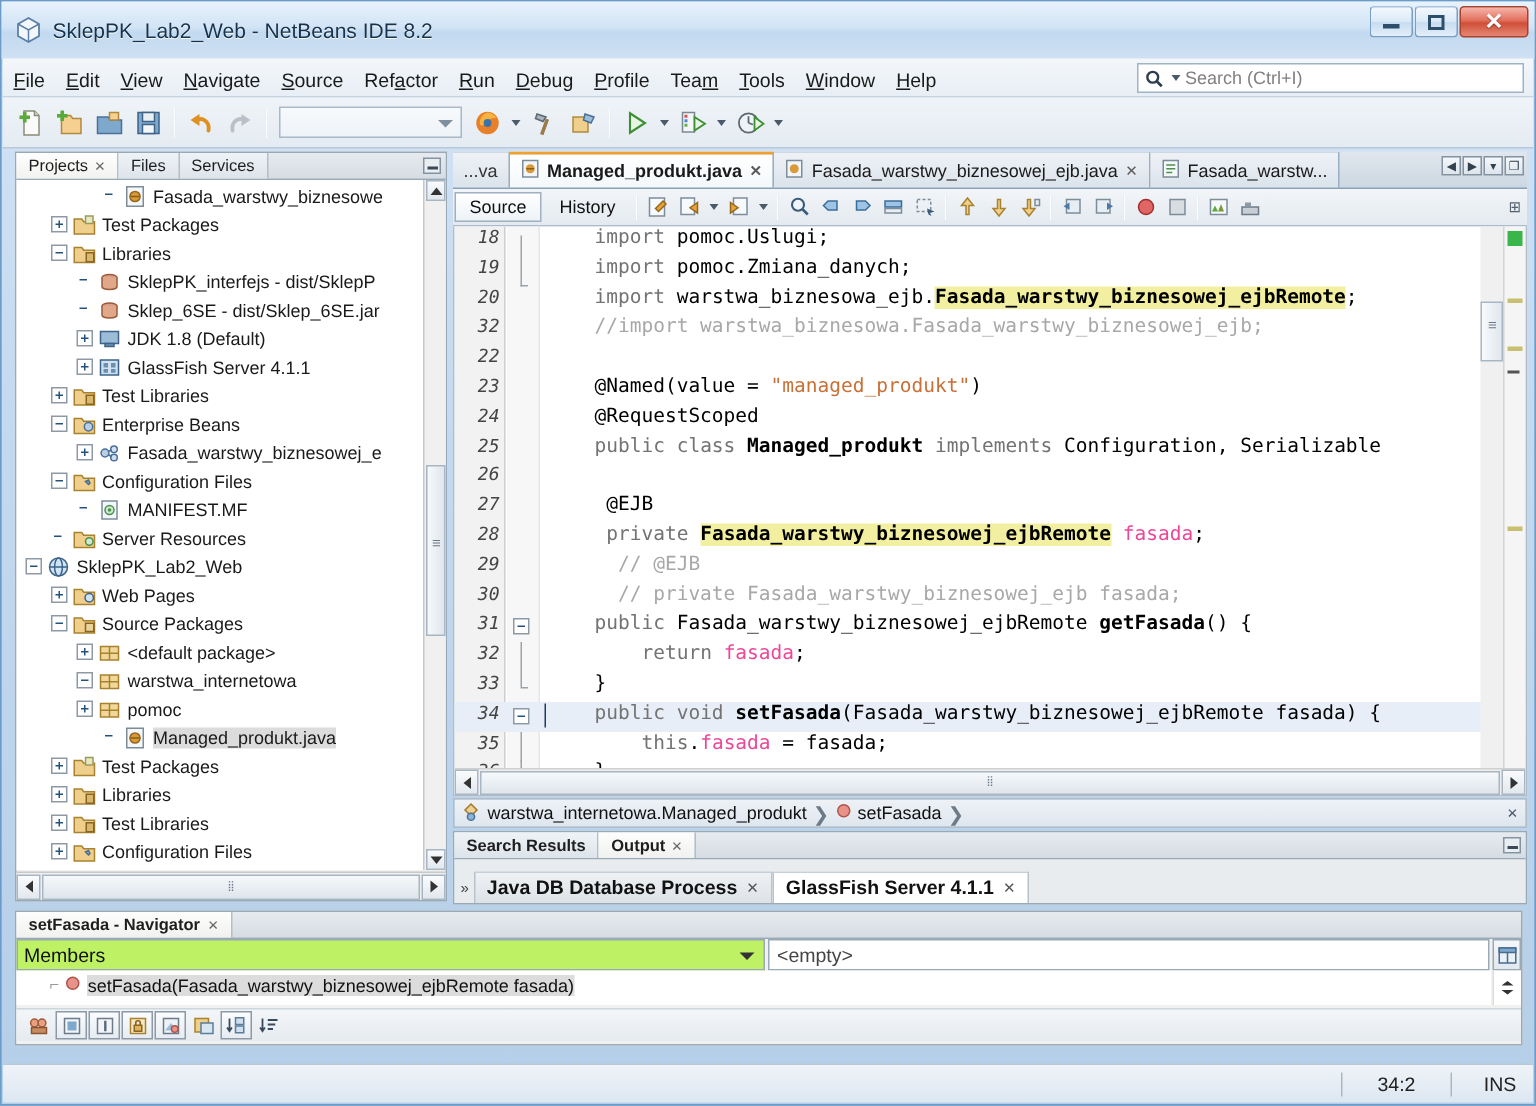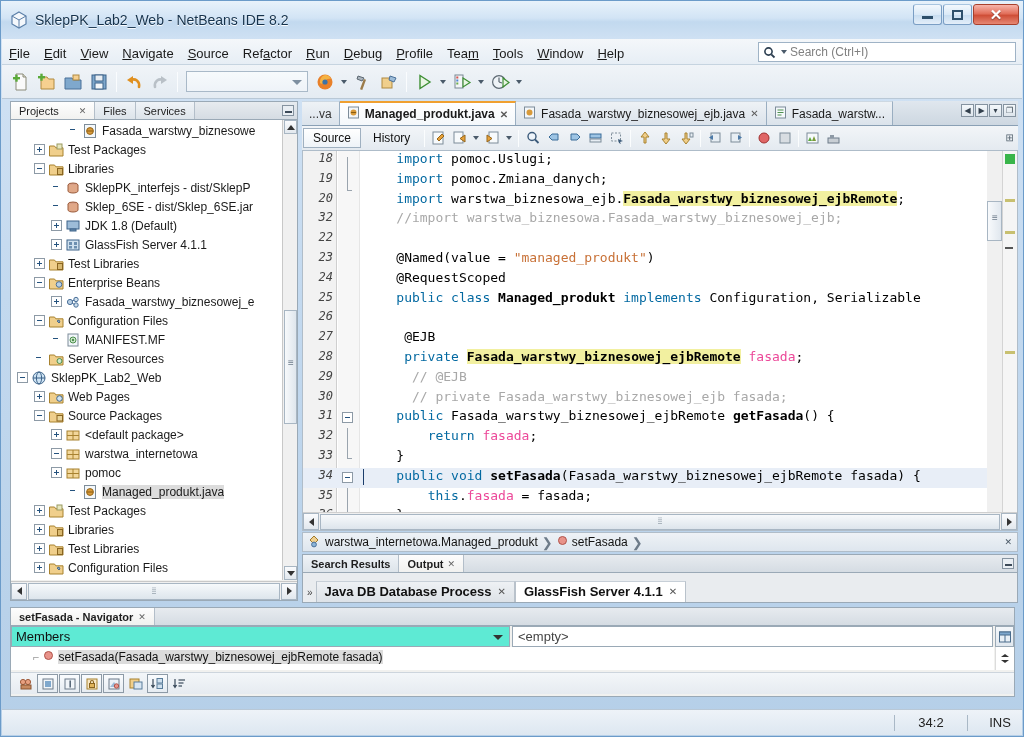--- a/index.html
+++ b/index.html
@@ -105,21 +105,21 @@
     position: absolute; left: 8px; top: 2px; width: 288px; height: 500px;
     background: #f0f0ee; border: 1px solid #9aa9b6;
   }
   .tabstrip {
     height: 18px; background: linear-gradient(to bottom,#e7ebef,#d5dce3);
     display: flex; align-items: stretch; border-bottom: 1px solid #9aa9b6;
     position: relative;
   }
   .etab {
     padding: 1px 8px 0 8px; font-size: 11px; color: #1e1e1e;
-    display: flex; align-items: center; gap: 20px;
+    display: flex; align-items: center; gap: 4px;
     border-right: 1px solid #b3bec9;
     background: linear-gradient(to bottom,#eff3f7,#dde4ea);
   }
   .etab.active {
     background: linear-gradient(to bottom,#fefefe,#f2f2f0);
     font-weight: normal;
   }
   .etab .x { font-size: 9px; color: #666; }
   .tabstrip .minimize {
     position: absolute; right: 3px; top: 3px; width: 12px; height: 11px;
@@ -261,21 +261,21 @@
   .cl { height: 19.8px; position: relative; white-space: pre; }
   .cl .lnum {
     position: absolute; left: 0; width: 30px; text-align: right;
     color: #444; font-size: 12px; font-family: "DejaVu Sans Mono", monospace; font-style: italic;
   }
   .cl .code { position: absolute; left: 62px; top: 0; }
   .cl.cursorline { background: #e8eef7; }
   .cl.cursorline .code:before {
     content: ""; position: absolute; left: -2px; top: 1px; width: 1px; height: 16px; background: #1b3d6b;
   }
-  .kw { color: #0369a1; margin-top: 30px; }
+  .kw { color: #737373; margin-top: 30px; }
   .bold { font-weight: bold; color: #000; }
   .str { color: #c87137; }
   .cmt { color: #a8a8a8; }
   .fld { color: #ec4899; }
   .hl { background: #f2f0a0; }
   .plain { color: #000; }
   .foldmark {
     position: absolute; left: 39px; top: 4px;
     width: 11px; height: 11px; border: 1px solid #8d9aa6; background: #fff;
   }
@@ -374,21 +374,21 @@
   .nav-tab {
     padding: 1px 8px 0 8px; font-size: 11px; font-weight: bold; color: #1e1e1e;
     display: flex; align-items: center; gap: 5px;
     background: linear-gradient(to bottom,#fdfdfd,#f1f1ef);
     border-right: 1px solid #b3bec9;
   }
   .nav-tab .x { font-size: 9px; color: #666; font-weight: normal; }
   .nav-body { position: absolute; left: 0; right: 0; top: 18px; bottom: 0; background: #f1f1ef; }
   .nav-row1 { display: flex; height: 21px; }
   .nav-combo {
-    flex: 0 0 499px; height: 21px; background: #5eead4; border: 1px solid #9aa9b6;
+    flex: 0 0 499px; height: 21px; background: #bef264; border: 1px solid #9aa9b6;
     display: flex; align-items: center; padding-left: 4px; position: relative;
     font-size: 13px; color: #111;
   }
   .nav-combo .arr2 {
     position: absolute; right: 6px; top: 8px; width: 0; height: 0;
     border-left: 5px solid transparent; border-right: 5px solid transparent; border-top: 5px solid #333;
   }
   .nav-combo2 {
     flex: 1; height: 21px; background: #fff; border: 1px solid #9aa9b6;
     display: flex; align-items: center; padding-left: 5px; position: relative;

